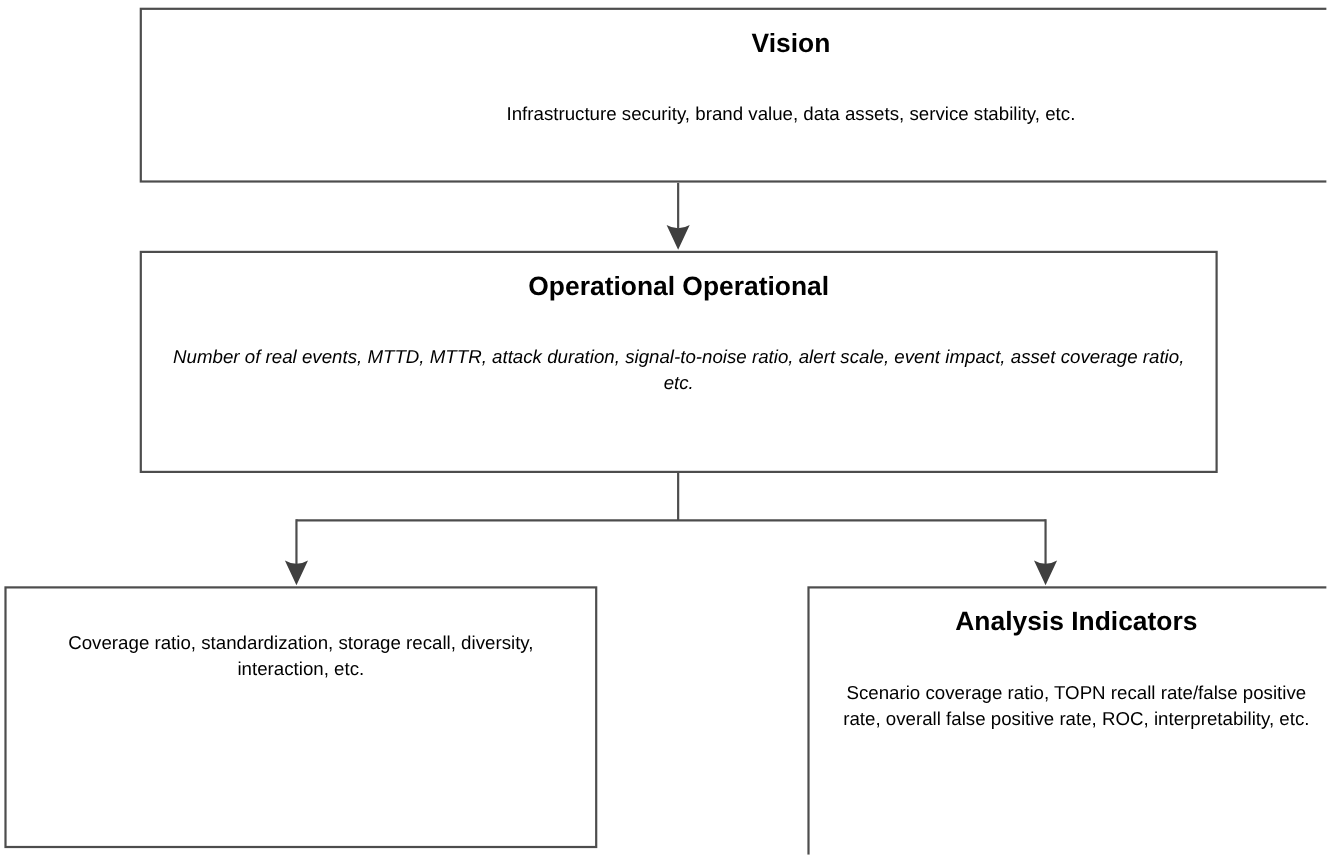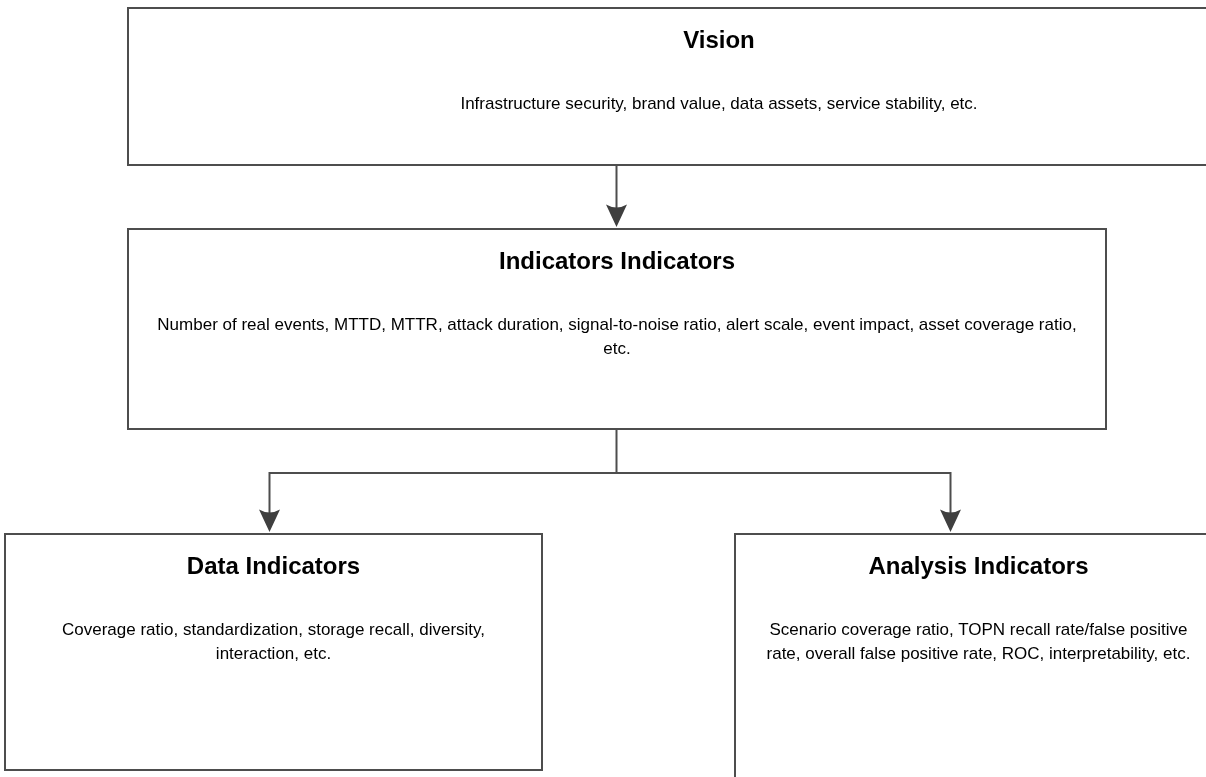--- a/index.html
+++ b/index.html
@@ -36,21 +36,21 @@
     font-size: 17px;
     line-height: 24px;
     color: #000000;
   }
   #node-vision        { left: 127px; top: 7px;   width: 1184px; height: 159px; }
   #node-operational   { left: 127px; top: 228px; width: 980px; height: 202px; }
   #node-data          { left: 4px;   top: 533px; width: 539px; height: 238px; }
   #node-analysis      { left: 708px; top: 533px; width: 489px; height: 252px; margin-left: 26px; }
 
   #node-vision .node-body      { padding: 0 20px; max-width: 936px; }
-  #node-operational .node-body { padding: 0 20px; max-width: 936px; }
+  #node-operational .node-body { padding: 0 20px; max-width: 936px; font-style: italic; }
   #node-data .node-body        { padding: 0 14px; max-width: 508px; }
   #node-analysis .node-body    { padding: 0 30px; max-width: 458px; }
 
   .connector-layer {
     position: absolute;
     left: 0; top: 0;
     width: 1206px;
     height: 777px;
     pointer-events: none;
   }
@@ -74,26 +74,25 @@
     <line x1="950.5" y1="472" x2="950.5" y2="513" stroke-width="2" stroke="#4d4d4d"></line>
     <path d="M 940 509.5 Q 950.5 515.5 961 509.5 L 950.5 532 Z" fill="#3f3f3f"></path>
   </svg>
 
   <div class="node" id="node-vision">
     <h2 class="node-title">Vision</h2>
     <div class="node-body">Infrastructure security, brand value, data assets, service stability, etc.</div>
   </div>
 
   <div class="node" id="node-operational">
-    <h2 class="node-title">Indicators Indicators</h2>
+    <h2 class="node-title">Operational Operational</h2>
     <div class="node-body">Number of real events, MTTD, MTTR, attack duration, signal-to-noise ratio, alert scale, event impact, asset coverage ratio, etc.</div>
   </div>
 
   <div class="node" id="node-data">
-    <h2 class="node-title">Data Indicators</h2>
     <div class="node-body">Coverage ratio, standardization, storage recall, diversity, interaction, etc.</div>
   </div>
 
   <div class="node" id="node-analysis">
     <h2 class="node-title">Analysis Indicators</h2>
     <div class="node-body">Scenario coverage ratio, TOPN recall rate/false positive rate, overall false positive rate, ROC, interpretability, etc.</div>
   </div>
 
 </div>
 

